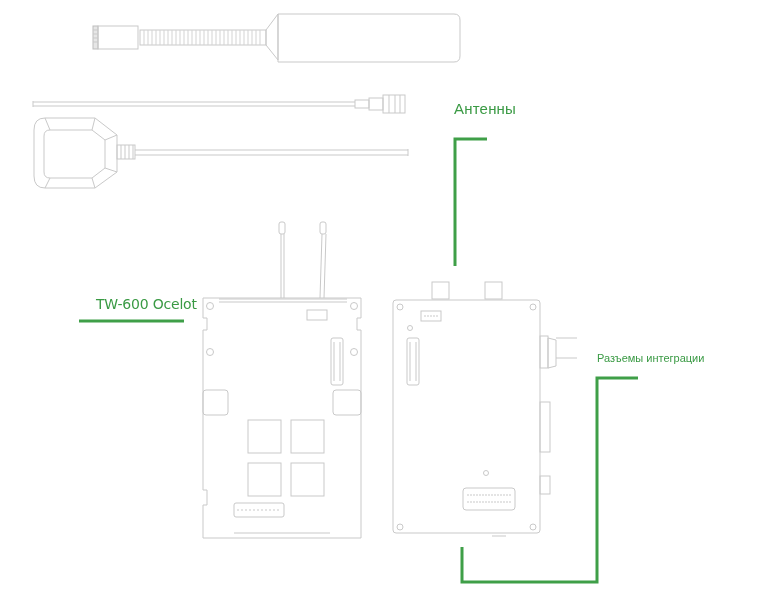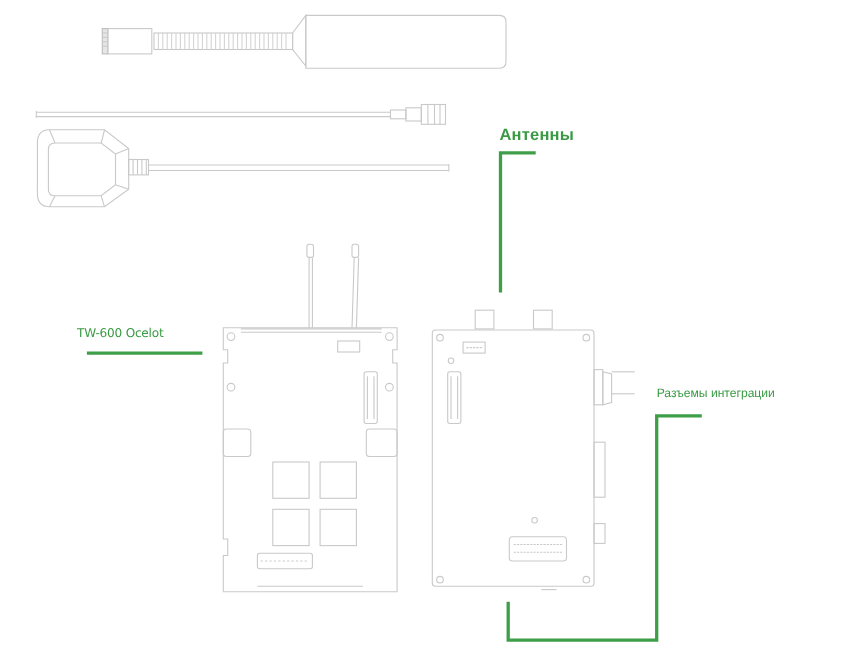--- a/index.html
+++ b/index.html
@@ -1,20 +1,20 @@
 <!DOCTYPE html>
 <html><head>
   <meta charset="utf-8">
   <style>
     html, body { margin: 0; padding: 0; background: #ffffff; }
     body { width: 781px; height: 600px; position: relative; overflow: hidden; font-family: "Liberation Sans", sans-serif; }
     .drawing { position: absolute; left: 0; top: 0; width: 781px; height: 600px; }
     .label { position: absolute; white-space: nowrap; color: #3a9a44; }
-    .lbl-antennas { left: 454px; top: 114px; font-size: 15px; font-weight: bold; letter-spacing: 0.2px; }
-    .lbl-model { left: 70px; top: 296px; font-size: 11px; font-family: "DejaVu Sans", sans-serif; font-weight: normal; letter-spacing: -0.2px; }
+    .lbl-antennas { left: 454px; top: 100px; font-size: 15px; font-weight: normal; letter-spacing: 0.2px; }
+    .lbl-model { left: 96px; top: 296px; font-size: 14px; font-family: "DejaVu Sans", sans-serif; font-weight: normal; letter-spacing: -0.2px; }
     .lbl-connectors { left: 597px; top: 352px; font-size: 11px; }
   </style>
 </head>
 <body>
 
 <svg class="drawing" viewBox="0 0 781 600" xmlns="http://www.w3.org/2000/svg">
   <g fill="none" stroke="#c9c9c9" stroke-width="1">
 
     <g>
       <rect x="93" y="26" width="5" height="23" fill="#e6e6e6" stroke="#bdbdbd"></rect>

